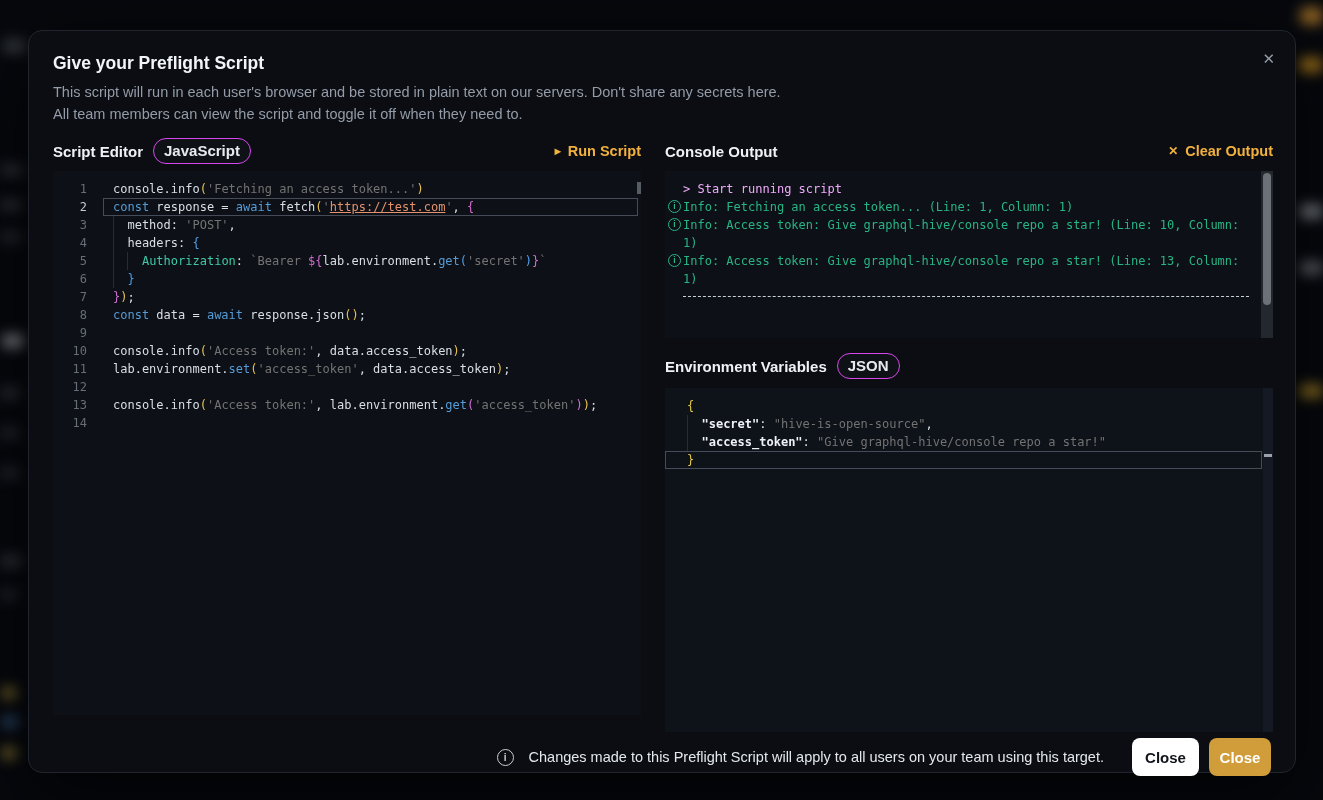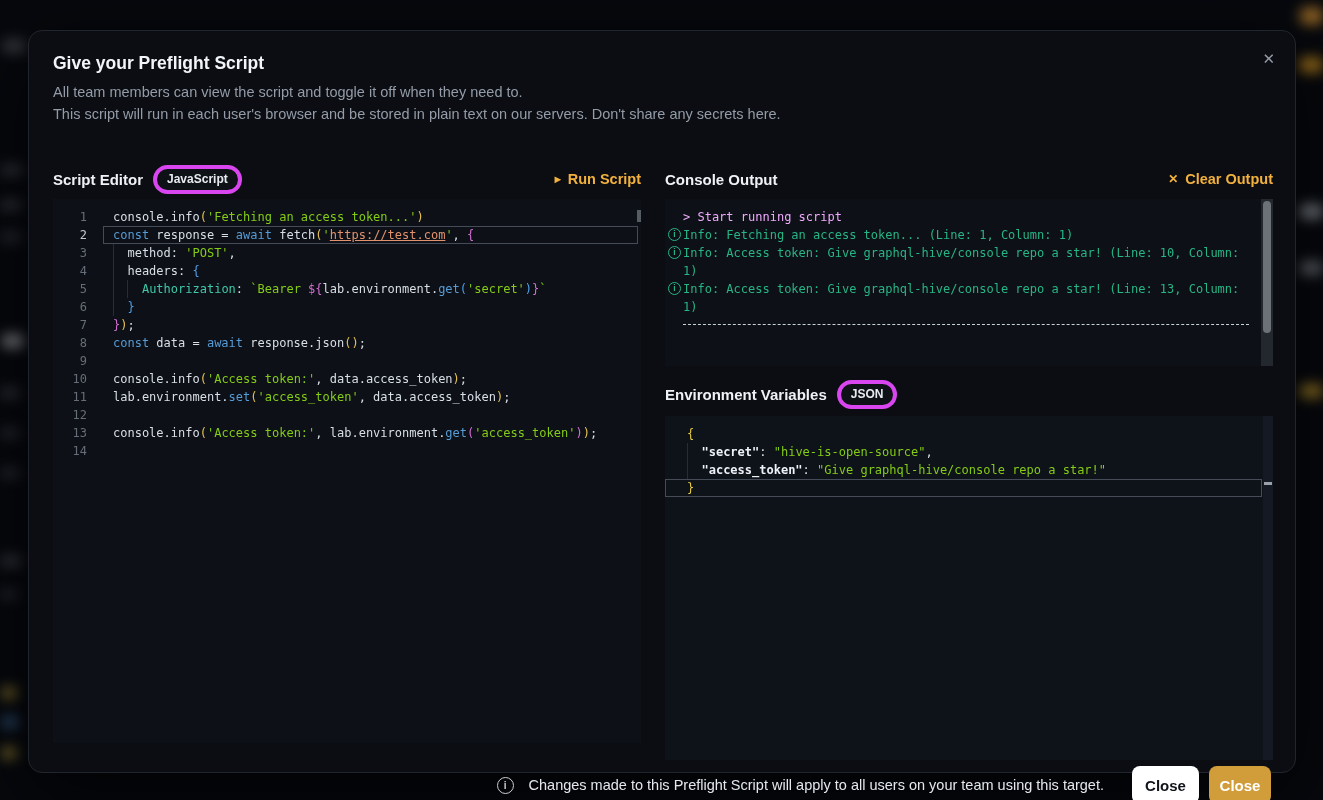--- a/index.html
+++ b/index.html
@@ -12,47 +12,47 @@
   .blob{position:absolute;filter:blur(7px);border-radius:6px;opacity:.8}
   
   .modal{
     position:absolute;left:28px;top:30px;width:1268px;height:743px;box-sizing:border-box;
     background:#0b0d12;border:1px solid #21252d;border-radius:14px;
     box-shadow:0 24px 80px rgba(0,0,0,.7);padding:22px 24px;
   }
   .close-x{position:absolute;top:20px;right:20px;color:#959ca6;font-size:15px;line-height:1;cursor:pointer}
   .modal-title{margin:0;font-size:17.5px;font-weight:bold;color:#f2f5f8}
   .modal-desc{color:#939ca8;font-size:14.5px;line-height:22px;margin-top:7px}
-  .cols{display:flex;gap:24px;margin-top:40px}
+  .cols{display:flex;gap:24px;margin-top:12px}
   .col-left{width:588px;flex:0 0 588px}
   .col-right{width:608px;flex:0 0 608px}
   .panel-head{display:flex;align-items:center;height:28px;margin-bottom:6px}
   .panel-title{font-size:15px;font-weight:bold;color:#eef1f5}
-  .badge{margin-left:10px;border:4px solid #d946ef;border-radius:999px;padding:3px 10px 4px;
-         font-size:12px;font-weight:bold;color:#e8ecf1;background:#0e1116}
+  .badge{margin-left:10px;border:1px solid #d946ef;border-radius:999px;padding:3px 10px 4px;
+         font-size:15px;font-weight:bold;color:#e8ecf1;background:#0e1116}
   .head-btn{margin-left:auto;display:flex;align-items:center;gap:7px;color:#f2b13d;
             font-size:14.5px;font-weight:600;cursor:pointer}
   .head-btn .bicon{font-size:12px;line-height:1}
   
   .editor,.console,.env{
     position:relative;background:#0d1016;overflow:hidden;
     font-family:"DejaVu Sans Mono",monospace;font-size:12px;line-height:18px;
   }
   .editor{height:535px;padding-top:9px}
   .console{height:158px;padding-top:9px;background:#0d1017}
   .env{height:335px;padding-top:9px;background:#0e1219}
   .code-line{display:flex;height:18px;position:relative}
   .lineno{flex:0 0 50px;width:50px;text-align:right;padding-right:16px;box-sizing:border-box;color:#666e78}
   .code-line.active .lineno{color:#c3cad2}
   .code-text{position:relative;flex:1;padding-left:10px;white-space:pre;color:#d9dfe7;margin-right:3px}
   .code-line.active .code-text{outline:1px solid #454c57;outline-offset:-1px}
   .guide{position:absolute;top:0;bottom:0;width:1px;background:#262d37}
   .tk-d{color:#d9dfe7}
   .tk-kw{color:#569cd6}
-  .tk-str{color:#84cc16}
+  .tk-str{color:#737373}
   .tk-url{color:#e2936d;text-decoration:underline}
   .tk-prop{color:#3fc8a9}
   .tk-b1{color:#e6c254}
   .tk-b2{color:#d26fd2}
   .tk-b3{color:#4f9fe8}
   .tk-key{color:#eef2f7;font-weight:bold}
   .tk-ylw{color:#e4cb47}
   
   .console-line{position:relative;padding-left:18px;white-space:pre;height:18px;color:#f0abfc}
   .console-line.info{color:#27b585}
@@ -100,22 +100,22 @@
   <div class="blob" style="left:1299px;top:58px;width:24px;height:14px;background:#d7981f"></div>
   <div class="blob" style="left:1299px;top:205px;width:24px;height:13px;background:#aab0b8"></div>
   <div class="blob" style="left:1299px;top:262px;width:24px;height:12px;background:#888e96"></div>
   <div class="blob" style="left:1299px;top:385px;width:24px;height:12px;background:#d7a92f"></div>
 </div>
 
 <div class="modal">
   <span class="close-x">✕</span>
   <h1 class="modal-title">Give your Preflight Script</h1>
   <div class="modal-desc">
+    <div>This script will run in each user's browser and be stored in plain text on our servers. Don't share any secrets here.</div>
     <div>All team members can view the script and toggle it off when they need to.</div>
-    <div>This script will run in each user's browser and be stored in plain text on our servers. Don't share any secrets here.</div>
   </div>
 
   <div class="cols">
 
     <div class="col-left">
       <div class="panel-head">
         <span class="panel-title">Script Editor</span>
         <span class="badge">JavaScript</span>
         <span class="head-btn">
           <span class="bicon">▸</span>

